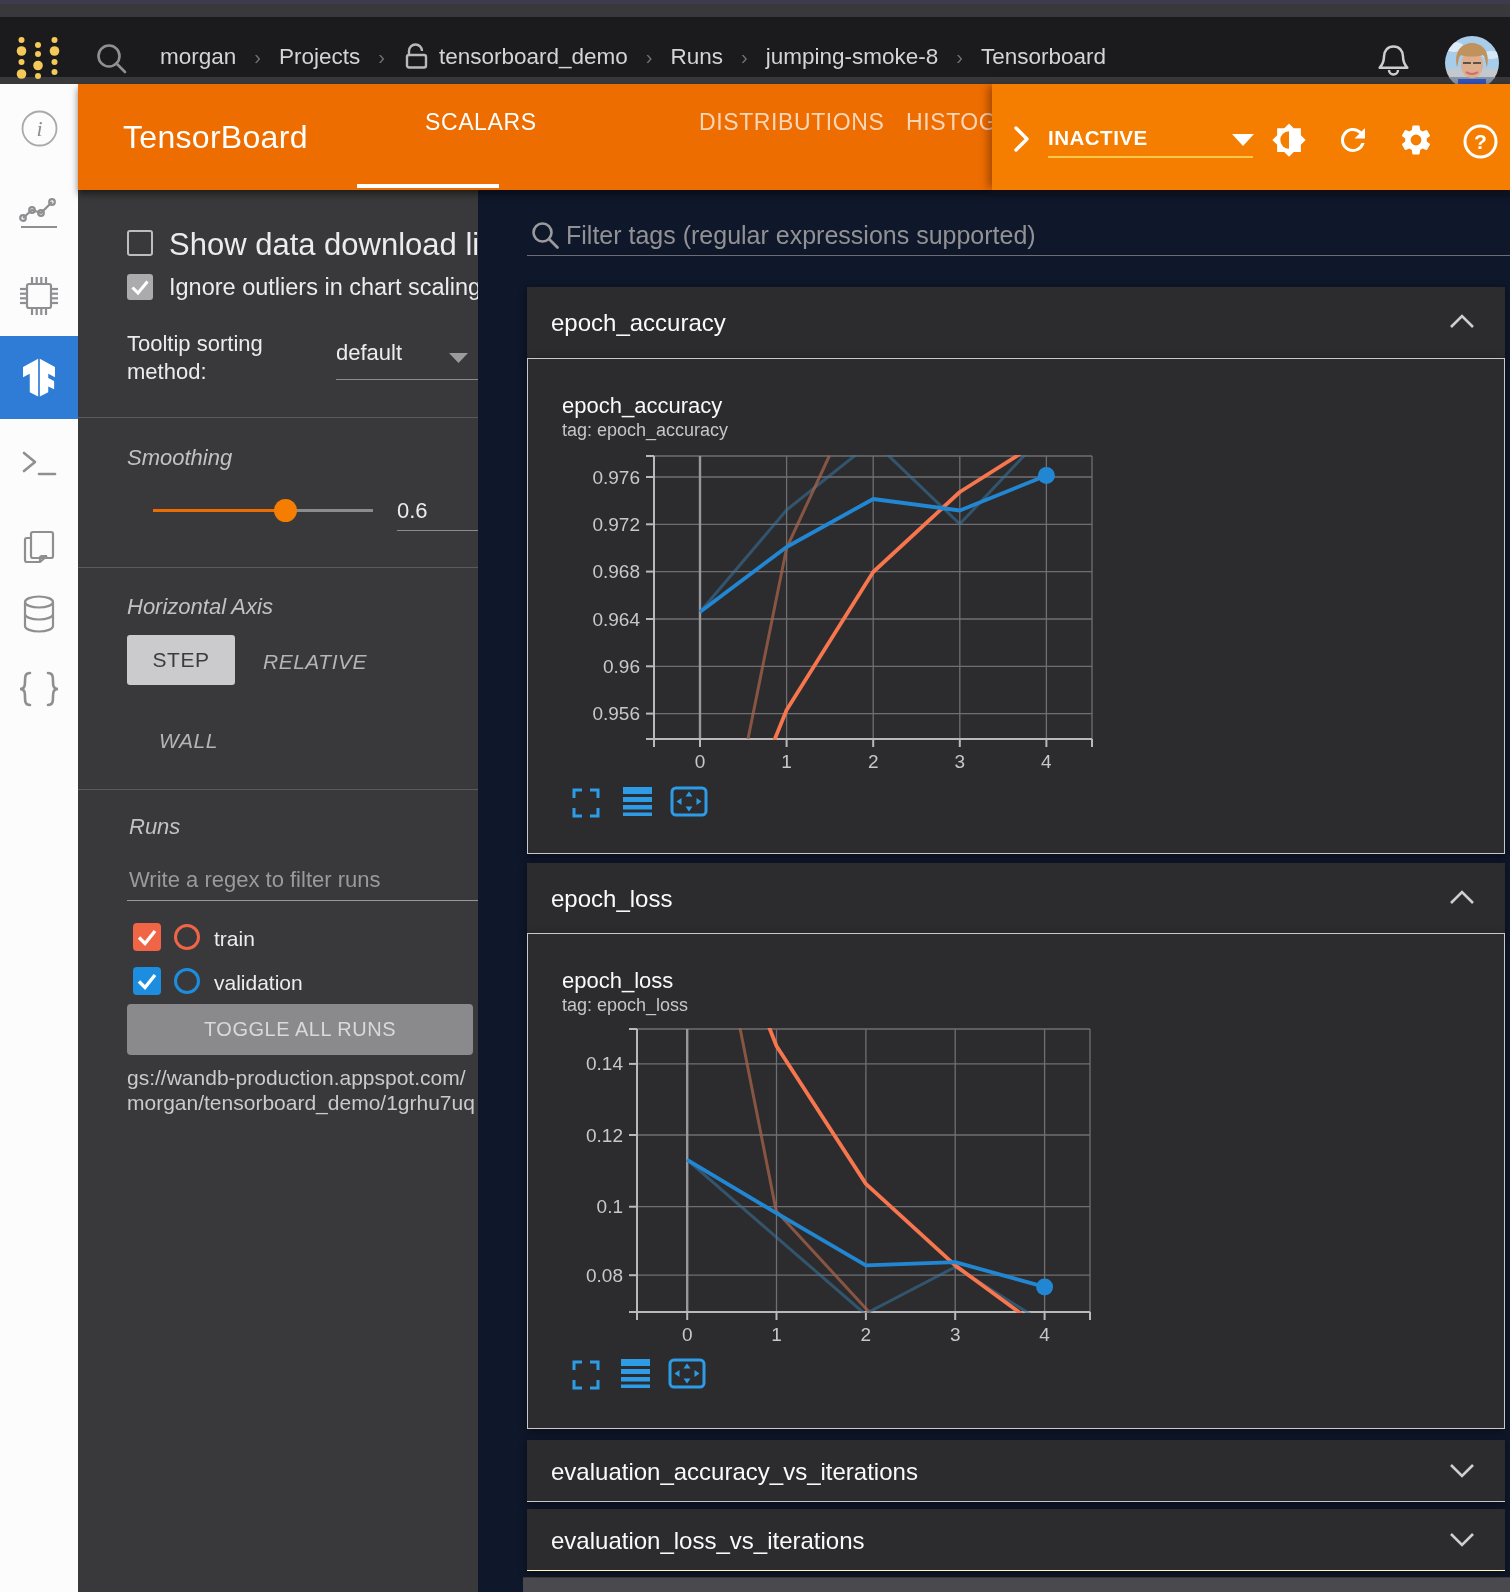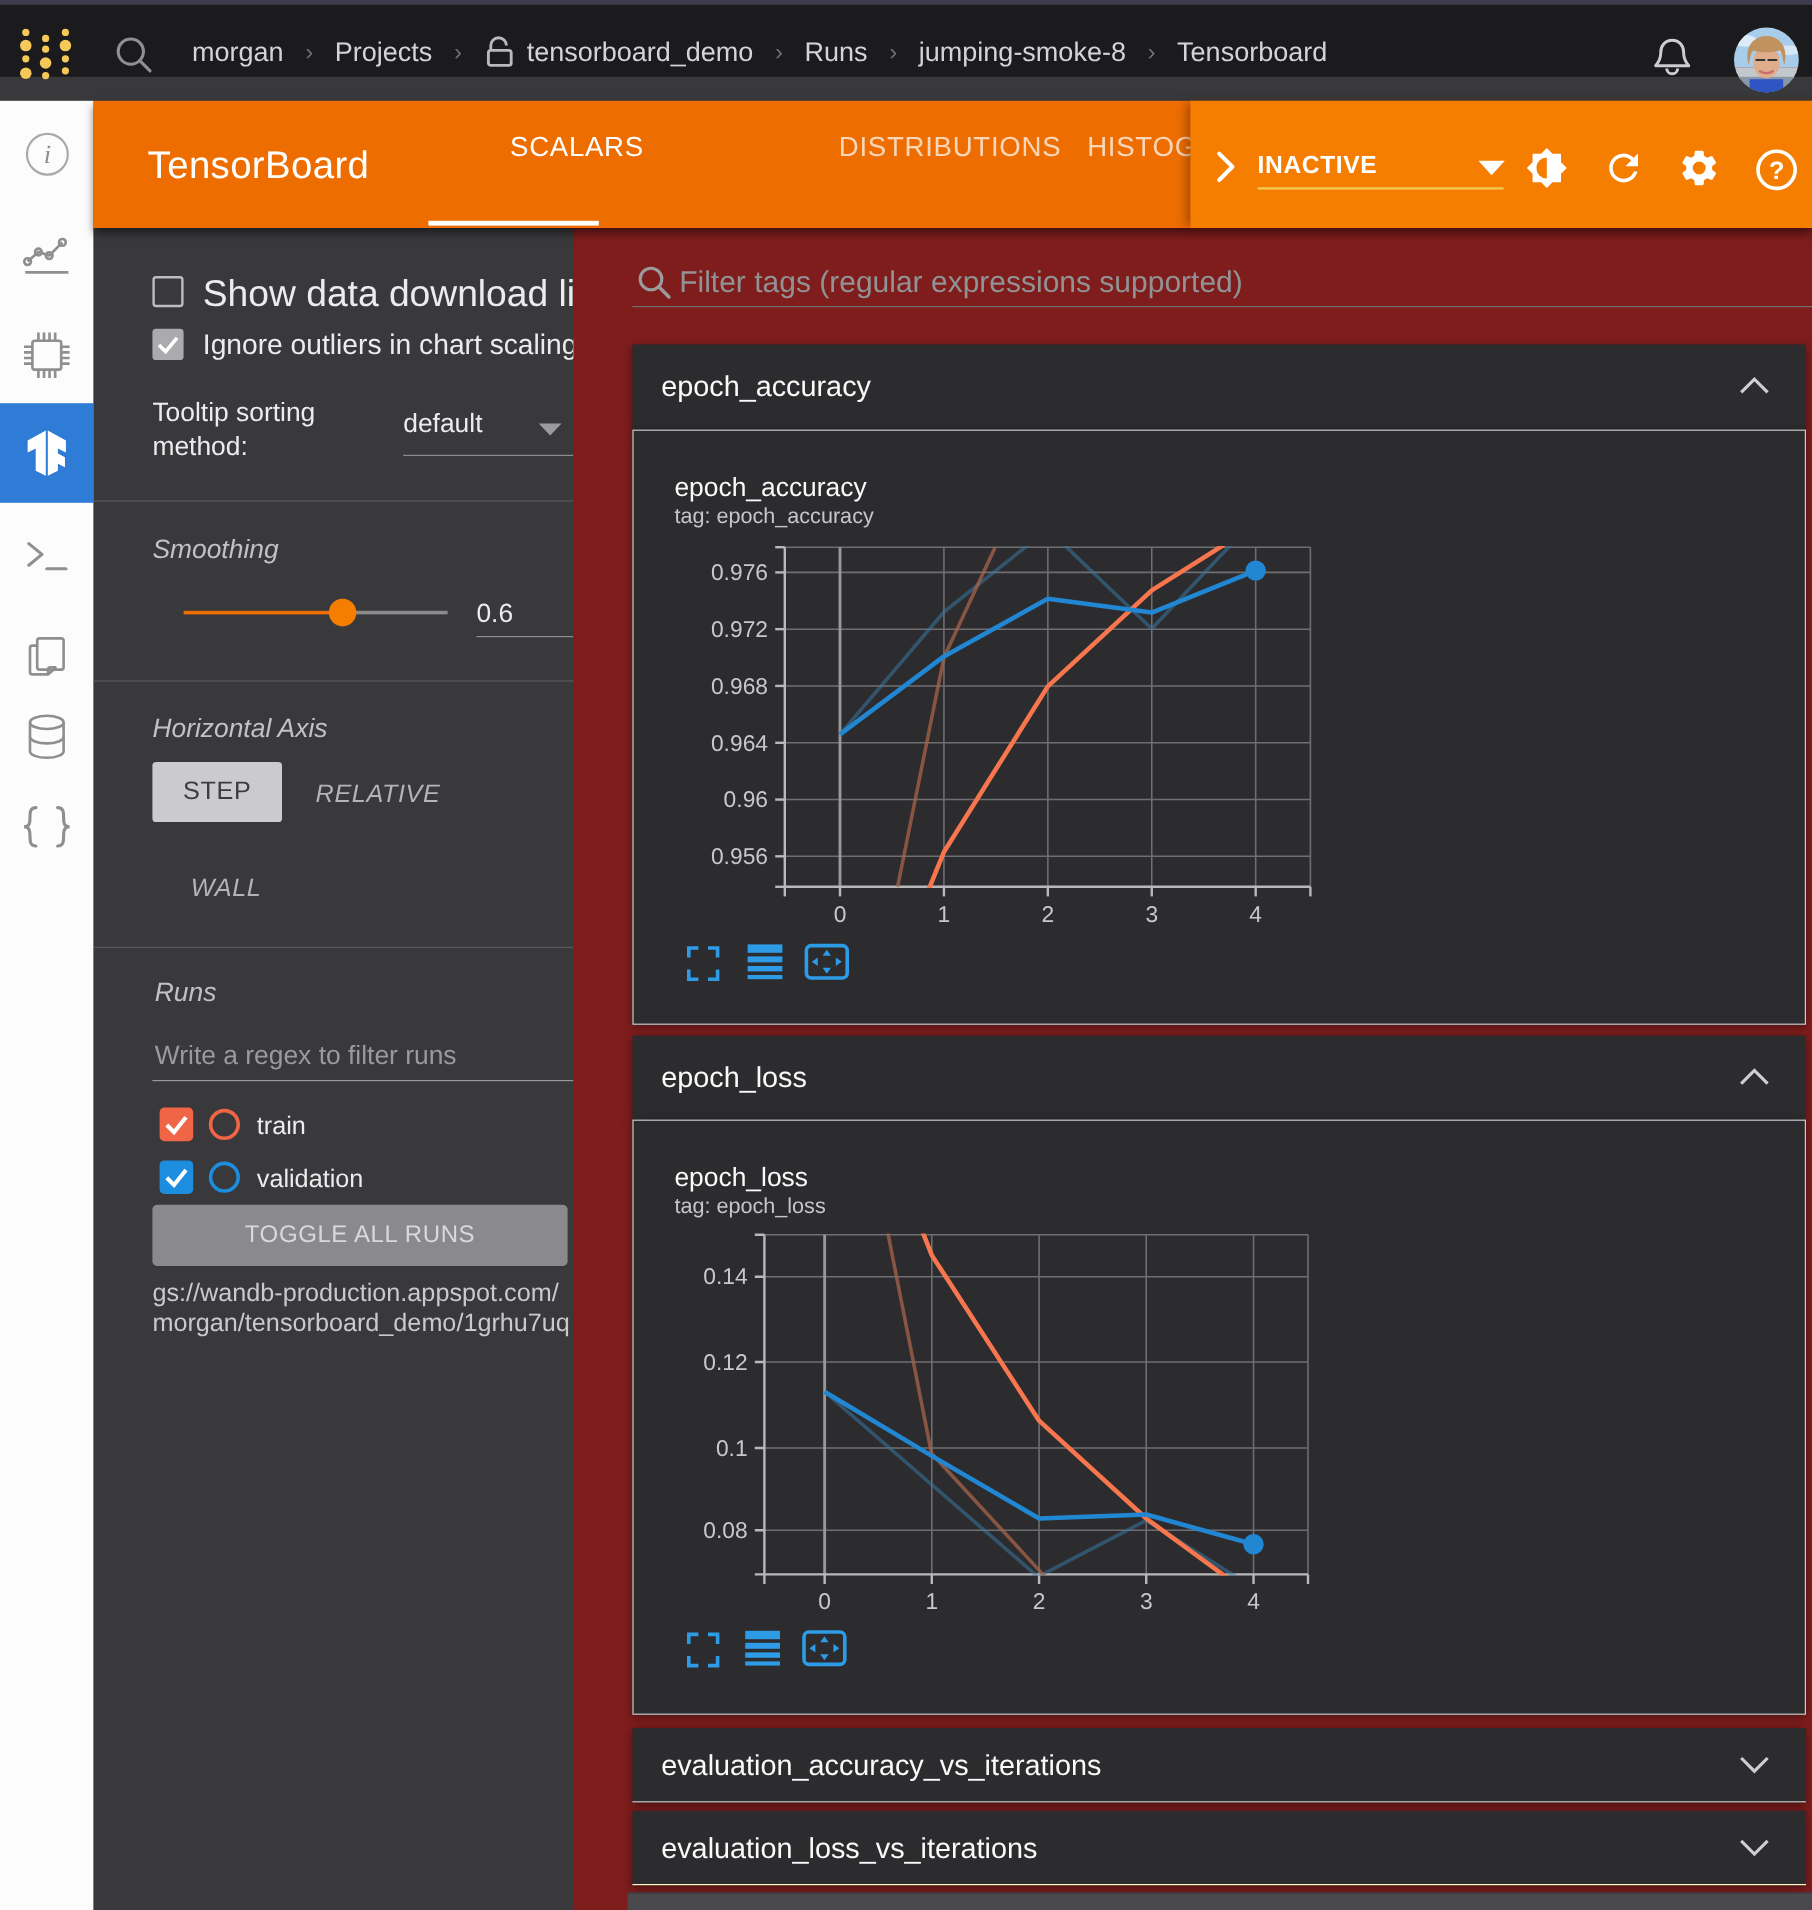--- a/index.html
+++ b/index.html
@@ -2,21 +2,21 @@
 <html><head>
 <meta charset="utf-8">
 <style>
 * { margin:0; padding:0; box-sizing:border-box; }
 html,body { width:1510px; height:1592px; overflow:hidden; }
 body { font-family:"Liberation Sans", sans-serif; background:#39393b; position:relative; }
 .abs { position:absolute; }
 
 
 #topstrip { left:0; top:0; width:1510px; height:4px; background:#3d3c4e; }
-#topnav { left:0; top:4px; width:1510px; height:60px; background:#1b1b1d; }
+#topnav { left:0; top:17px; width:1510px; height:60px; background:#1b1b1d; }
 #crumbs { left:160px; top:0; height:80px; display:flex; align-items:center; font-size:22.5px; color:#d4d4d6; }
 #crumbs .sep { color:#717174; margin:0 18px; font-size:20px; }
 #crumbs .lock { margin-right:11px; margin-left:2px; position:relative; top:2px; }
 
 
 #rail { left:0; top:84px; width:78px; height:1508px; background:#fcfcfd; }
 .railicon { position:absolute; left:0; width:78px; display:flex; justify-content:center; }
 #tfblock { position:absolute; left:0; top:252px; width:78px; height:83px; background:#2e7cd6; display:flex; align-items:center; justify-content:center; }
 
 
@@ -31,21 +31,21 @@
 
 
 #panel { left:78px; top:190px; width:400px; height:1402px; background:#39393b; color:#ececee; font-size:22px; }
 .divider { position:absolute; left:0; width:400px; height:1px; background:#5a5a5e; }
 .cbx { position:absolute; width:26px; height:26px; border:2px solid #bdbdc0; border-radius:3px; }
 .cbx.filled { border:none; }
 .dim { color:#c2c2c5;font-style:italic; }
 .dimmer { color:#9a9a9e; }
 
 
-#main { left:478px; top:190px; width:1032px; height:1402px; background:#7f1d1d; }
+#main { left:478px; top:190px; width:1032px; height:1402px; background:#0f172a; }
 .card { position:absolute; left:49px; width:978px; background:#2c2c2f; box-shadow:0 2px 8px rgba(0,0,0,0.45); }
 .cardtitle { position:absolute; left:24px; color:#fafafa; font-size:24px; }
 .chev { position:absolute; right:30px; }
 .chartbox { position:absolute; left:49px; width:978px; background:#2c2c2f; border:1px solid #c9c9cc; box-shadow:0 2px 8px rgba(0,0,0,0.45); }
 </style>
 </head>
 <body>
 <div id="topstrip" class="abs"></div>
 <div id="topnav" class="abs">
 

